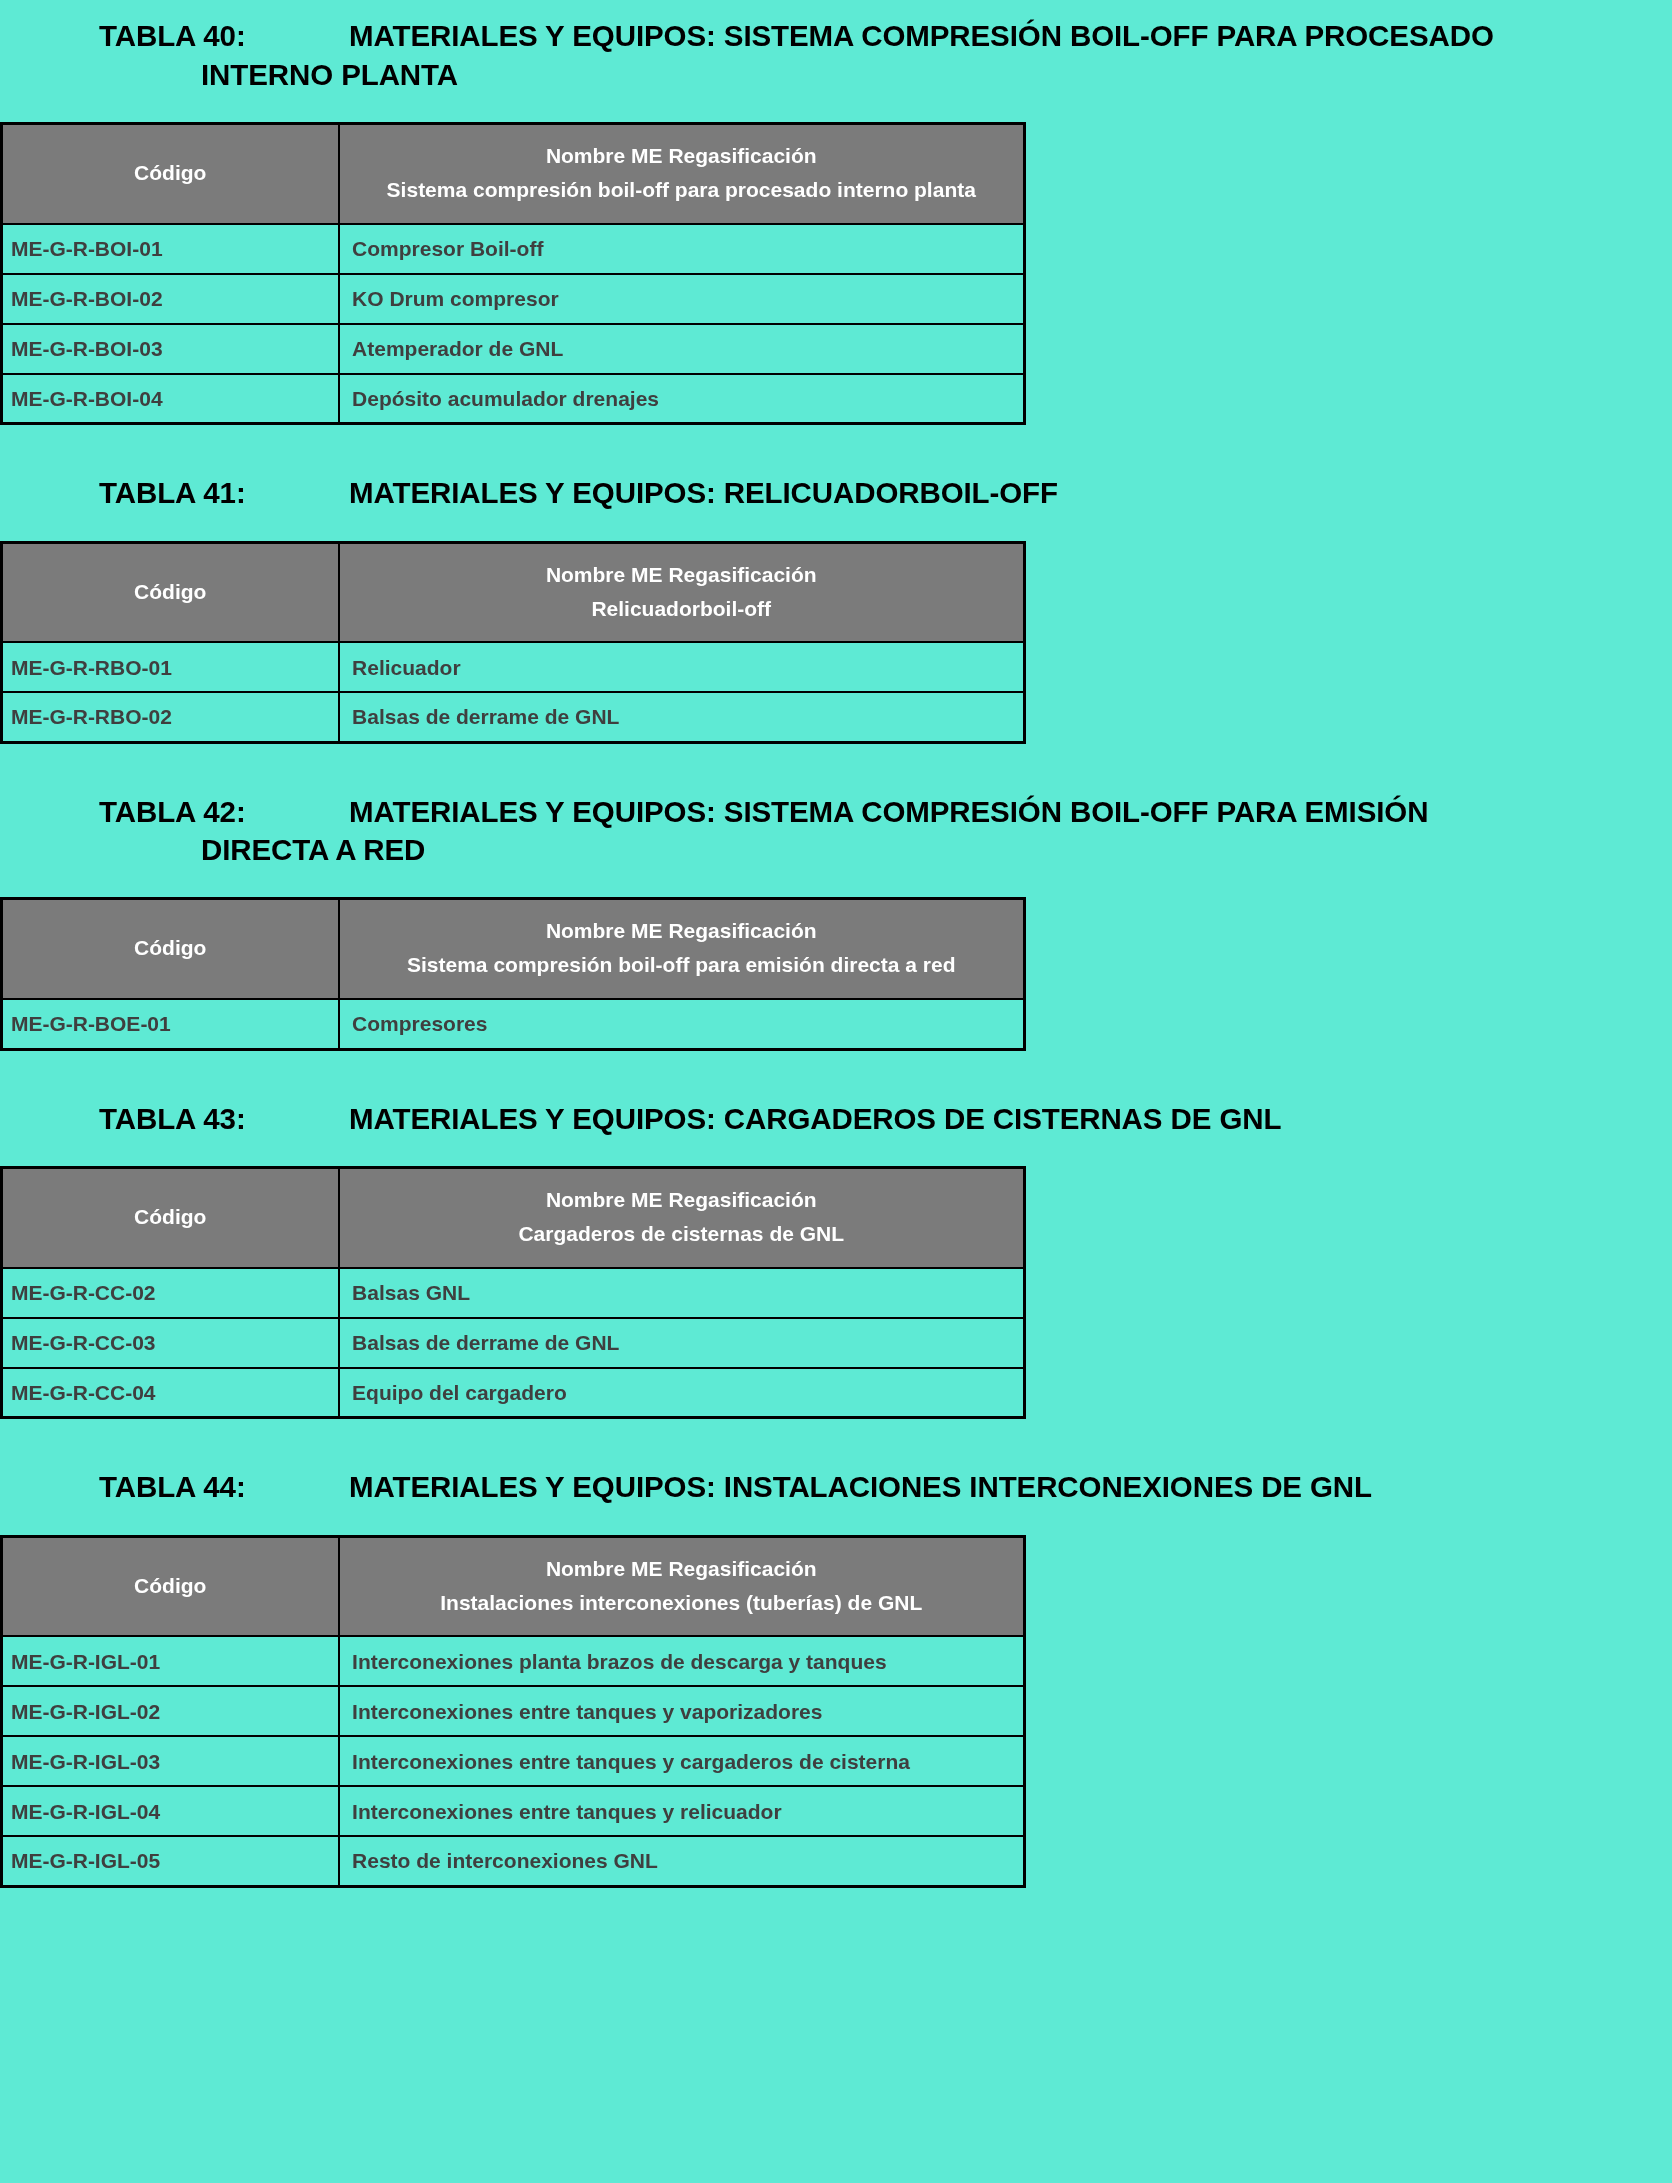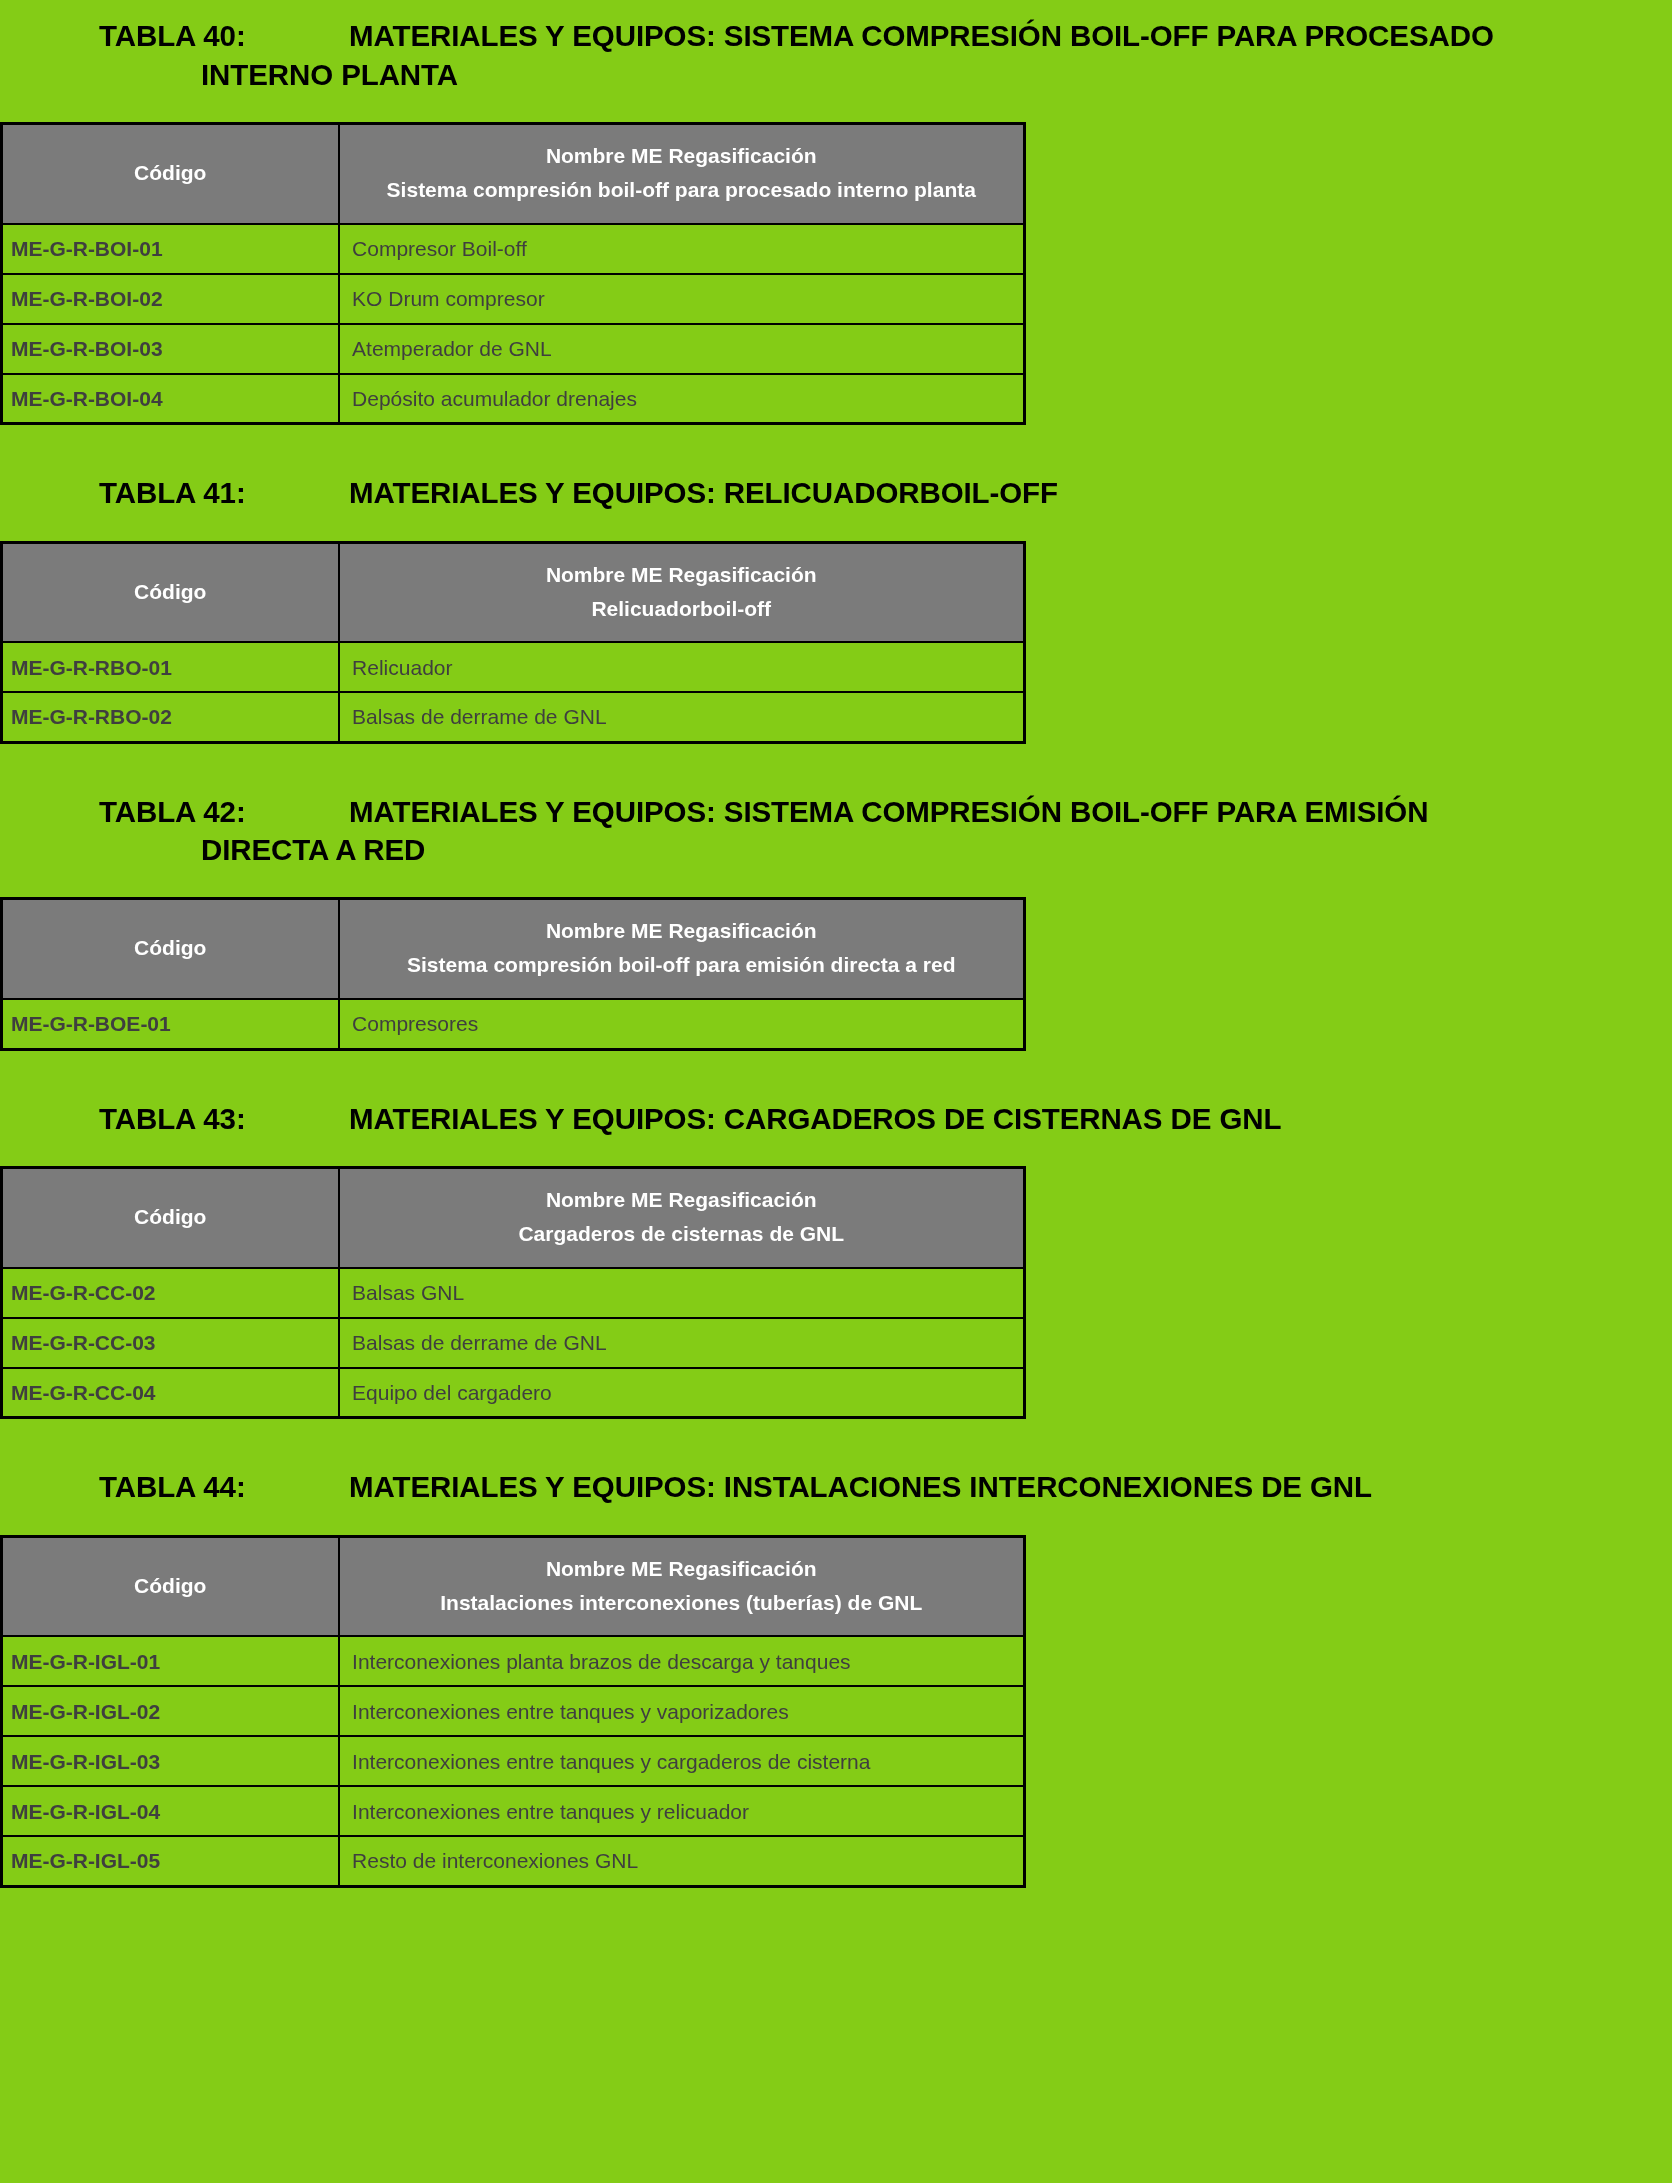--- a/index.html
+++ b/index.html
@@ -14,21 +14,21 @@
     font-family: "Liberation Sans", sans-serif;
     color: #000000;
     -webkit-font-smoothing: antialiased;
   }
   .page {
     position: relative;
     width: 1672px;
     min-height: 2183px;
     box-sizing: border-box;
     padding: 11px 0 0 0;
-    background: #84cc16;
+    background: #5eead4;
   }
 
   
   .section {
     width: 100%;
   }
   .tbl-heading {
     margin: 0;
     padding: 0 134px 0 149px;
     font-family: "Liberation Sans", sans-serif;
@@ -83,21 +83,21 @@
     height: 50px;
     box-sizing: border-box;
   }
   table.me-table tbody td.code {
     text-align: left;
     font-weight: bold;
     padding: 6.3px 7.9px;
   }
   table.me-table tbody td.name {
     text-align: left;
-    font-weight: normal;
+    font-weight: bold;
     padding: 6.3px 7.9px 6.3px 12.6px;
   }
 
   
   .gap-h-to-table { height: 28px; }
   .gap-table-to-h { height: 49px; }
   .gap-top        { height: 6.3px; }
 </style>
 </head>
 <body>

